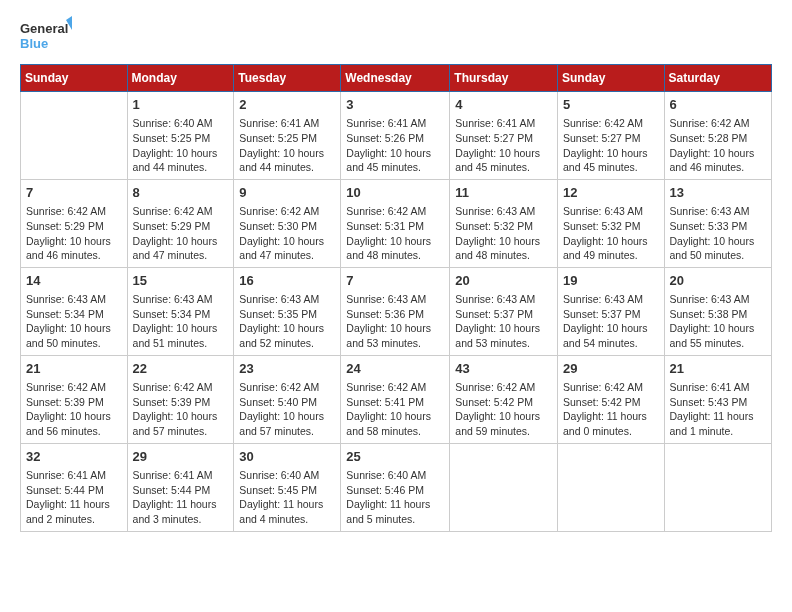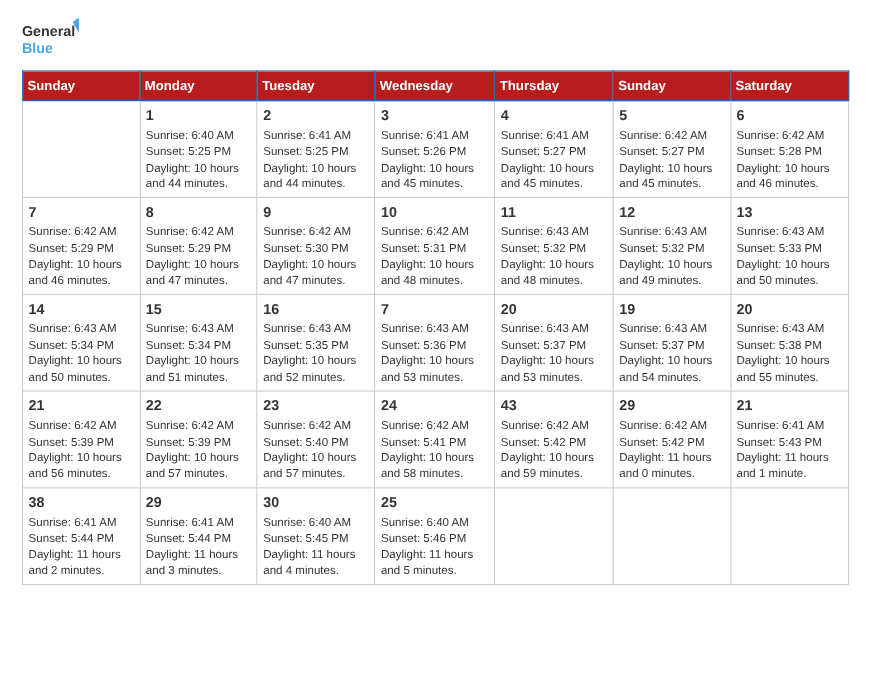--- a/index.html
+++ b/index.html
@@ -215,21 +215,21 @@
           <span class="day-number">29</span>
           <div class="day-info">Sunrise: 6:42 AM<br>Sunset: 5:42 PM<br>Daylight: 11 hours and 0 minutes.</div>
         </td>
         <td>
           <span class="day-number">21</span>
           <div class="day-info">Sunrise: 6:41 AM<br>Sunset: 5:43 PM<br>Daylight: 11 hours and 1 minute.</div>
         </td>
       </tr>
       <tr>
         <td>
-          <span class="day-number">38</span>
+          <span class="day-number">32</span>
           <div class="day-info">Sunrise: 6:41 AM<br>Sunset: 5:44 PM<br>Daylight: 11 hours and 2 minutes.</div>
         </td>
         <td>
           <span class="day-number">29</span>
           <div class="day-info">Sunrise: 6:41 AM<br>Sunset: 5:44 PM<br>Daylight: 11 hours and 3 minutes.</div>
         </td>
         <td>
           <span class="day-number">30</span>
           <div class="day-info">Sunrise: 6:40 AM<br>Sunset: 5:45 PM<br>Daylight: 11 hours and 4 minutes.</div>
         </td>

